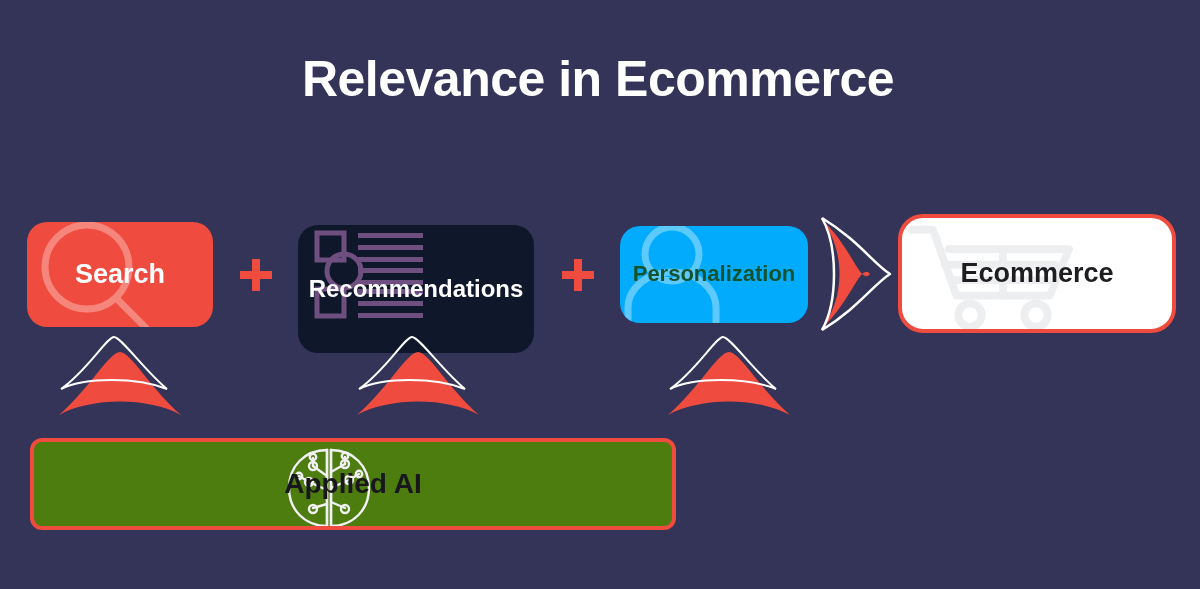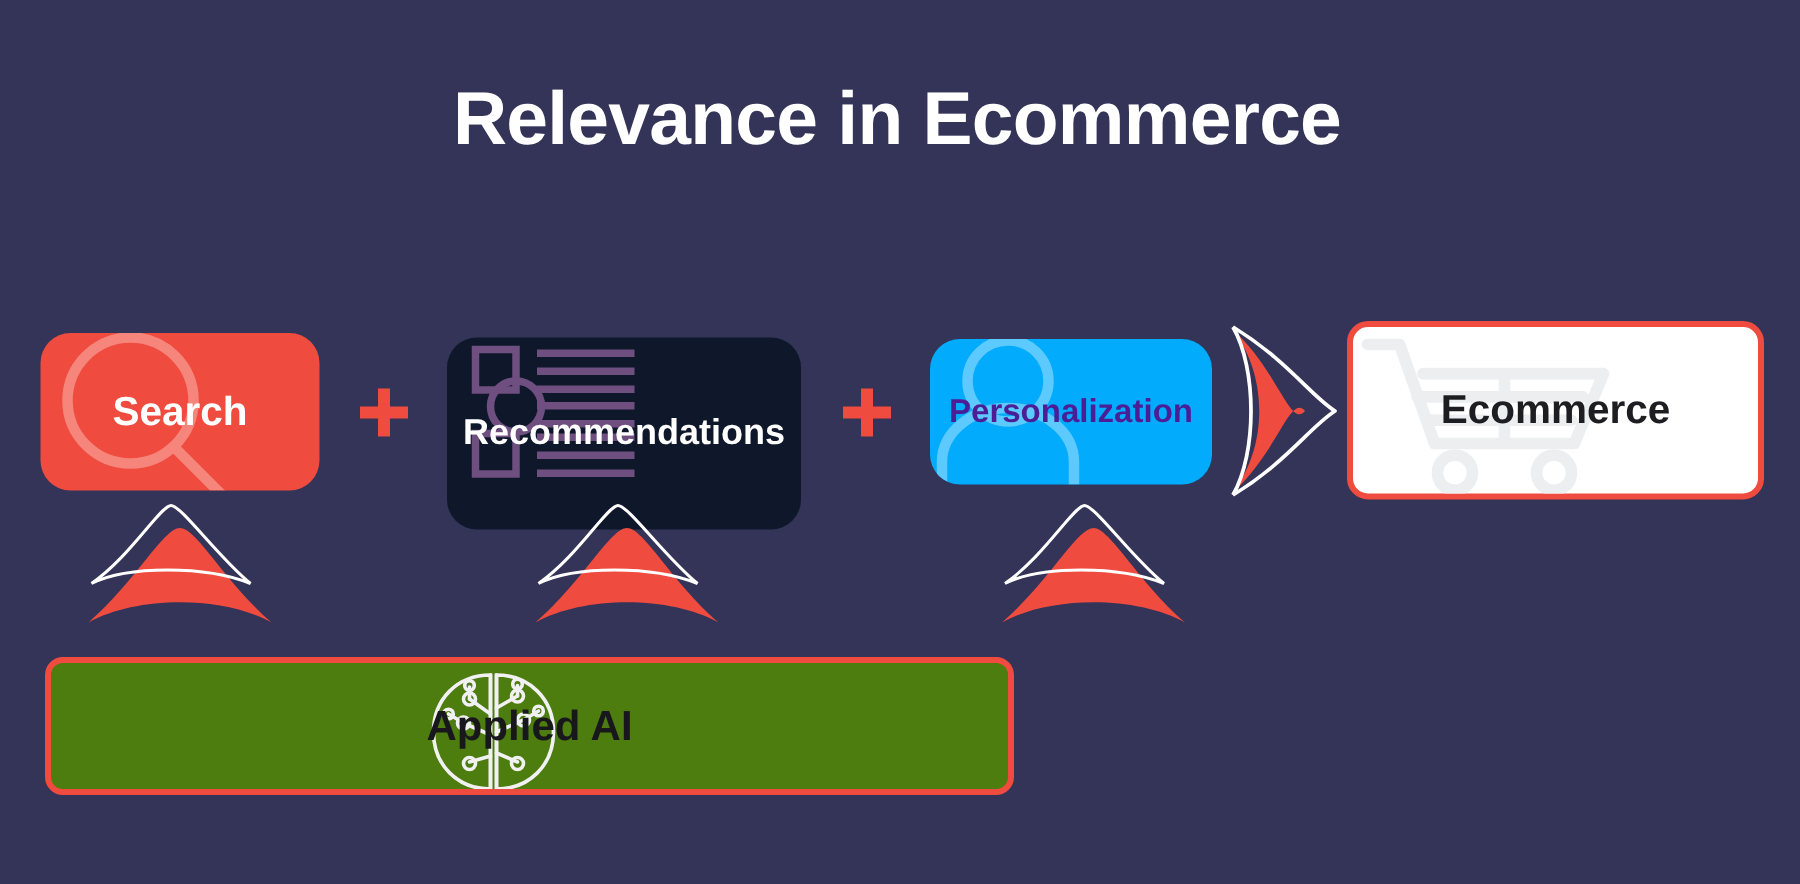--- a/index.html
+++ b/index.html
@@ -88,33 +88,33 @@
 
   
   #card-pers {
     left: 620px;
     top: 226px;
     width: 188px;
     height: 97px;
     background: #02abfb;
   }
   #card-pers .label {
-    color: #4c1d95;
+    color: #14532d;
     font-size: 22px;
   }
 
   
   #card-result {
     left: 898px;
     top: 214px;
     width: 278px;
     height: 119px;
     background: #ffffff;
     border: 4px solid #ef4c3f;
-    border-radius: 14px;
+    border-radius: 25px;
   }
   #card-result .label {
     color: #1e1e22;
     font-size: 27px;
     flex-direction: column;
   }
 
   
   #bar-ai {
     position: absolute;

